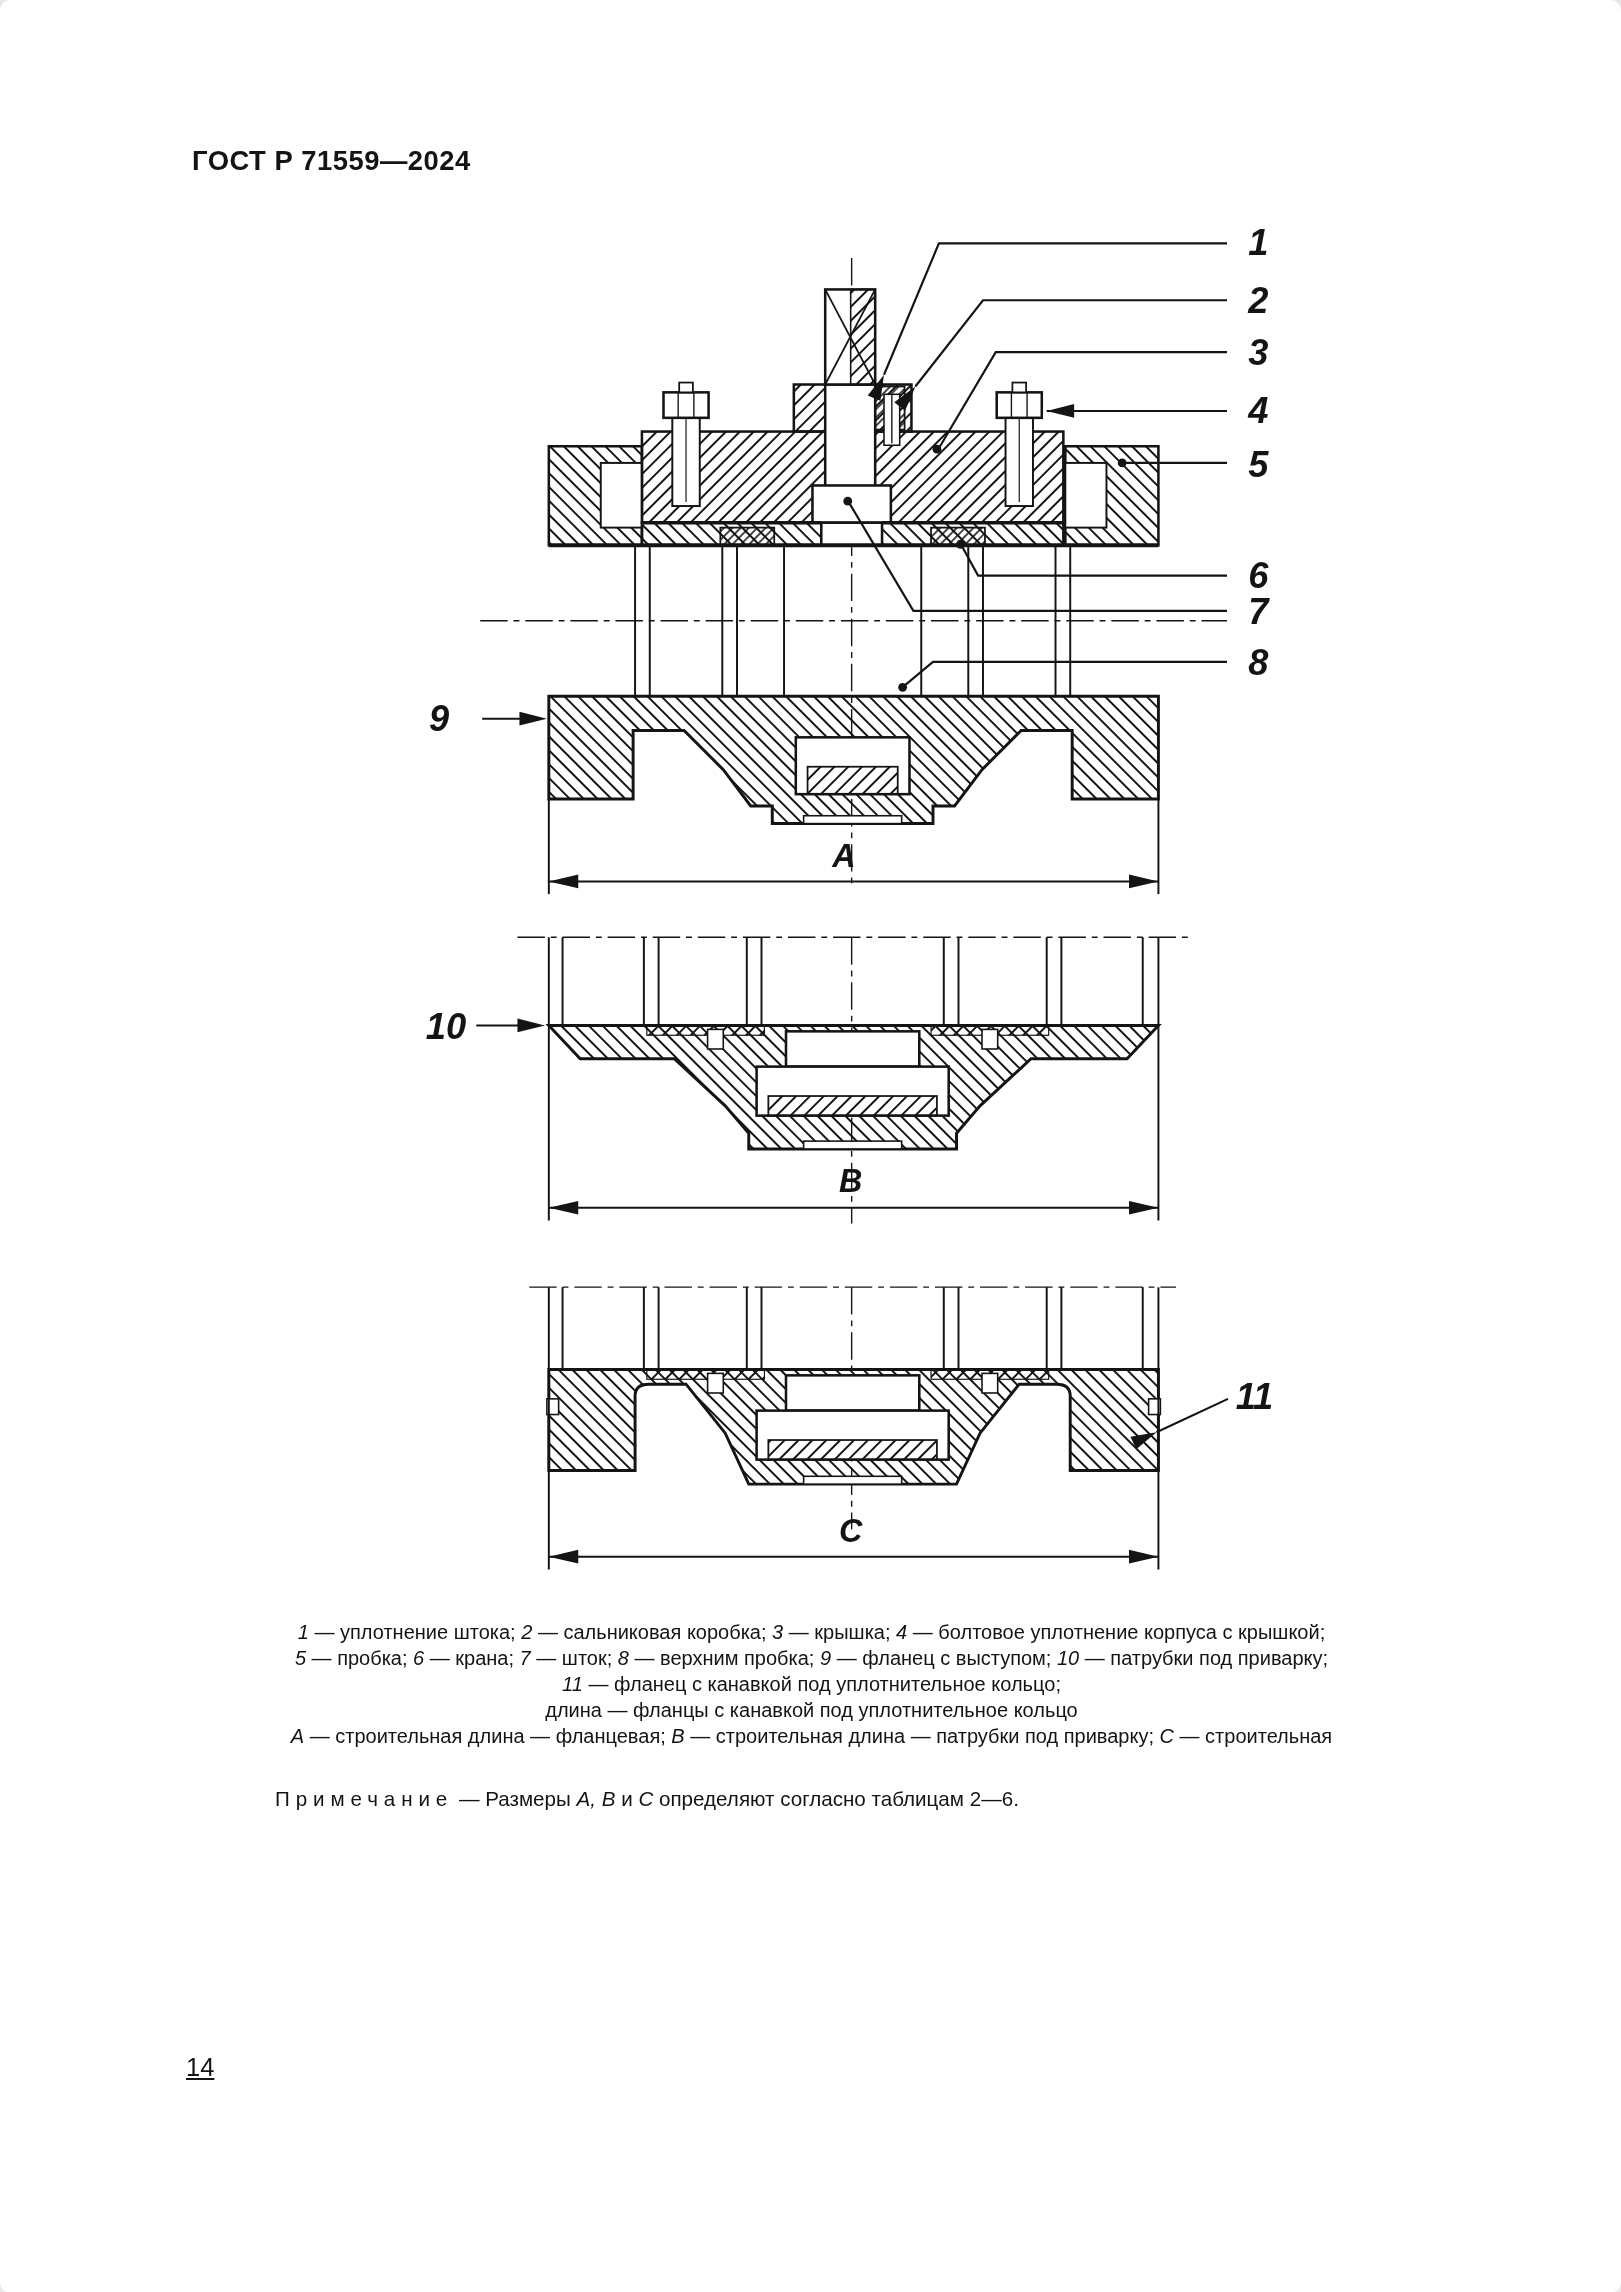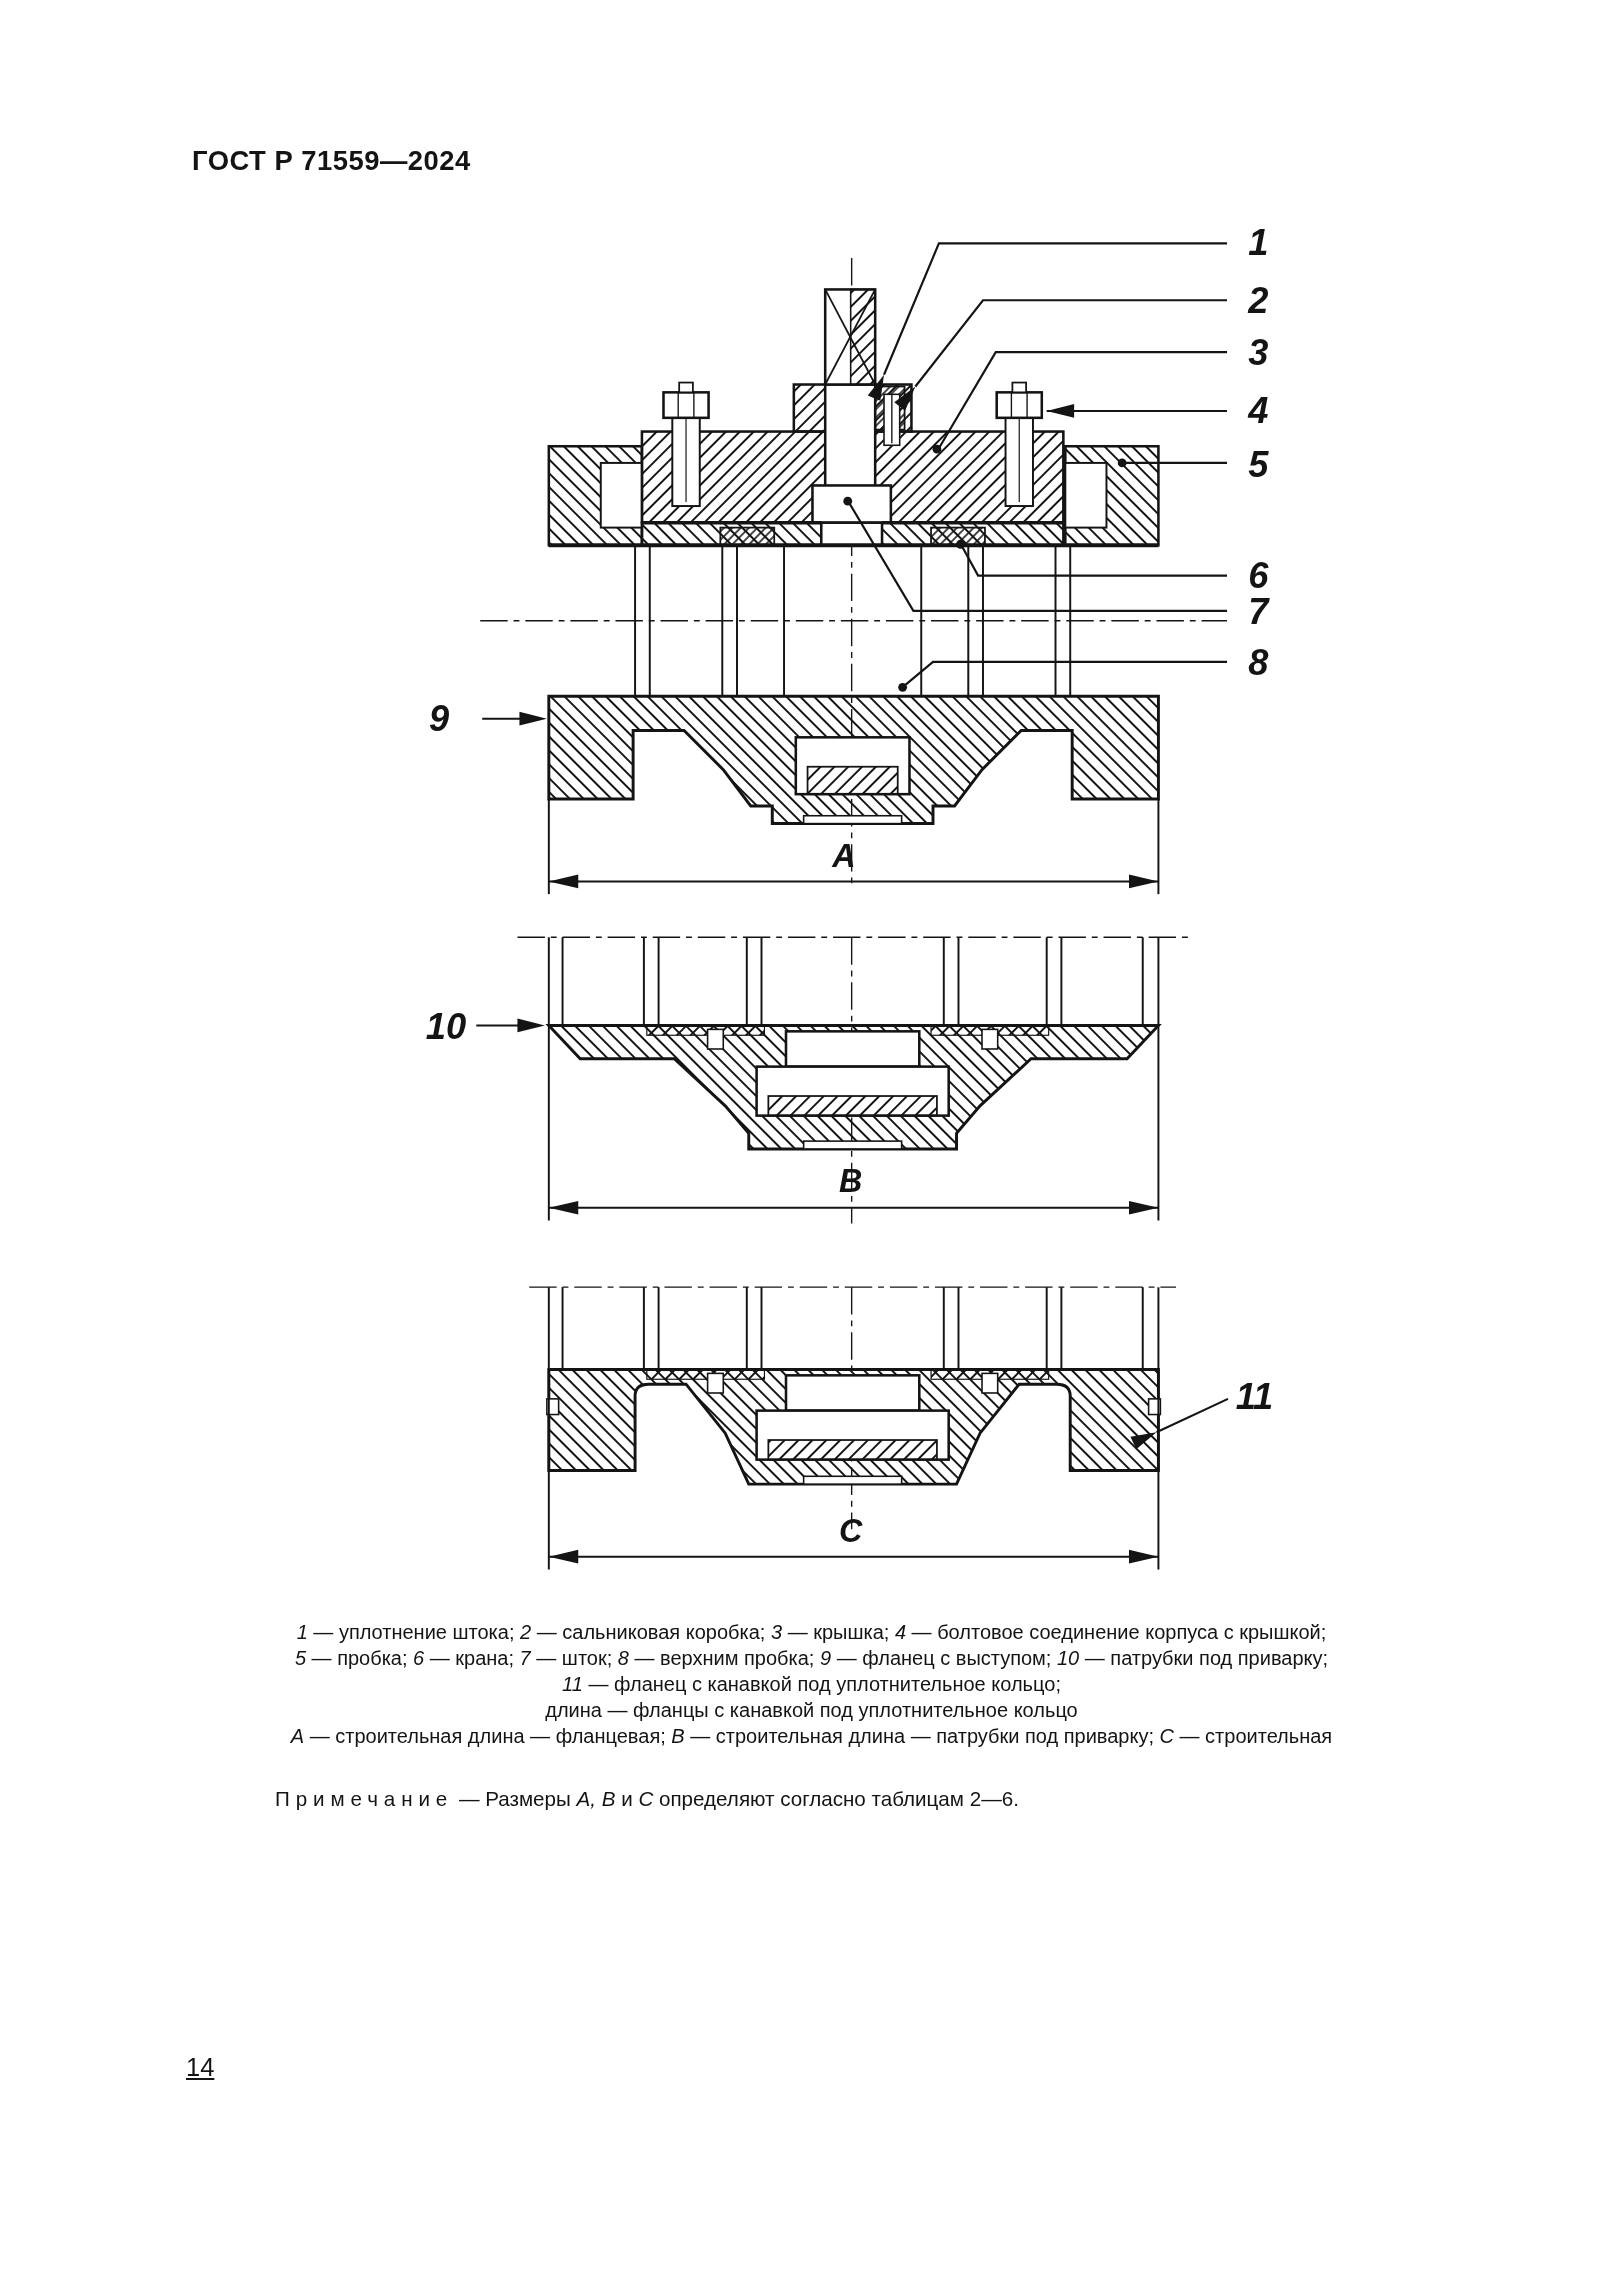--- a/index.html
+++ b/index.html
@@ -1,17 +1,17 @@
 <!DOCTYPE html>
 <html><head>
 <meta charset="utf-8">
 <style>
   html,body{margin:0;padding:0;background:#e8e8e8;}
   .page{position:relative;width:1621px;height:2293px;background:#ffffff;
-        font-family:"Liberation Sans",sans-serif;color:#141414;overflow:hidden;}
+        font-family:"Liberation Sans",sans-serif;color:#141414;overflow:hidden;border-radius:11px;}
   .doc-header{position:absolute;left:192px;top:145px;font-size:27.4px;font-weight:bold;
               letter-spacing:0.5px;white-space:nowrap;}
   .drawing-svg{position:absolute;left:0;top:0;}
   .legend{position:absolute;left:196px;top:1619px;width:1231px;text-align:center;
           font-size:20px;line-height:26px;}
   .legend .cap-line{white-space:normal;}
   .it{font-style:italic;}
   .sp{letter-spacing:5.9px;margin-left:10px;}
   .note{position:absolute;left:265px;top:1787px;font-size:20.6px;white-space:nowrap;}
   .fig-title{position:absolute;left:196px;top:1838px;width:1231px;text-align:center;font-size:20.6px;}
@@ -229,21 +229,21 @@
       <text class="callout-num" x="448" y="746">9</text>
       <text class="callout-num" x="455" y="1060">10</text>
       <text class="callout-num" x="1280" y="1437">11</text>
       <text class="dim-letter" x="861" y="884">А</text>
       <text class="dim-letter" x="868" y="1216">В</text>
       <text class="dim-letter" x="868" y="1573">С</text>
     </g>
   </svg>
 
   <div class="legend">
-    <div class="cap-line"><span class="it">1</span><span> — уплотнение штока; </span><span class="it">2</span><span> — сальниковая коробка; </span><span class="it">3</span><span> — крышка; </span><span class="it">4</span><span> — болтовое соединение корпуса с крышкой;</span></div>
+    <div class="cap-line"><span class="it">1</span><span> — уплотнение штока; </span><span class="it">2</span><span> — сальниковая коробка; </span><span class="it">3</span><span> — крышка; </span><span class="it">4</span><span> — болтовое уплотнение корпуса с крышкой;</span></div>
     <div class="cap-line"><span class="it">5</span><span> — пробка; </span><span class="it">6</span><span> — крана; </span><span class="it">7</span><span> — шток; </span><span class="it">8</span><span> — верхним пробка; </span><span class="it">9</span><span> — фланец с выступом; </span><span class="it">10</span><span> — патрубки под приварку;</span></div>
     <div class="cap-line"><span class="it">11</span><span> — фланец с канавкой под уплотнительное кольцо;</span></div>
     <div class="cap-line"><span>длина — фланцы с канавкой под уплотнительное кольцо</span></div>
     <div class="cap-line"><span class="it">А</span><span> — строительная длина — фланцевая; </span><span class="it">В</span><span> — строительная длина — патрубки под приварку; </span><span class="it">С</span><span> — строительная</span></div>
   </div>
 
   <div class="note"><span class="sp">Примечание</span><span>  —  Размеры </span><span class="it">А, В</span><span> и </span><span class="it">С</span><span> определяют согласно таблицам 2—6.</span></div>
 
 
   <div class="page-num">14</div>

